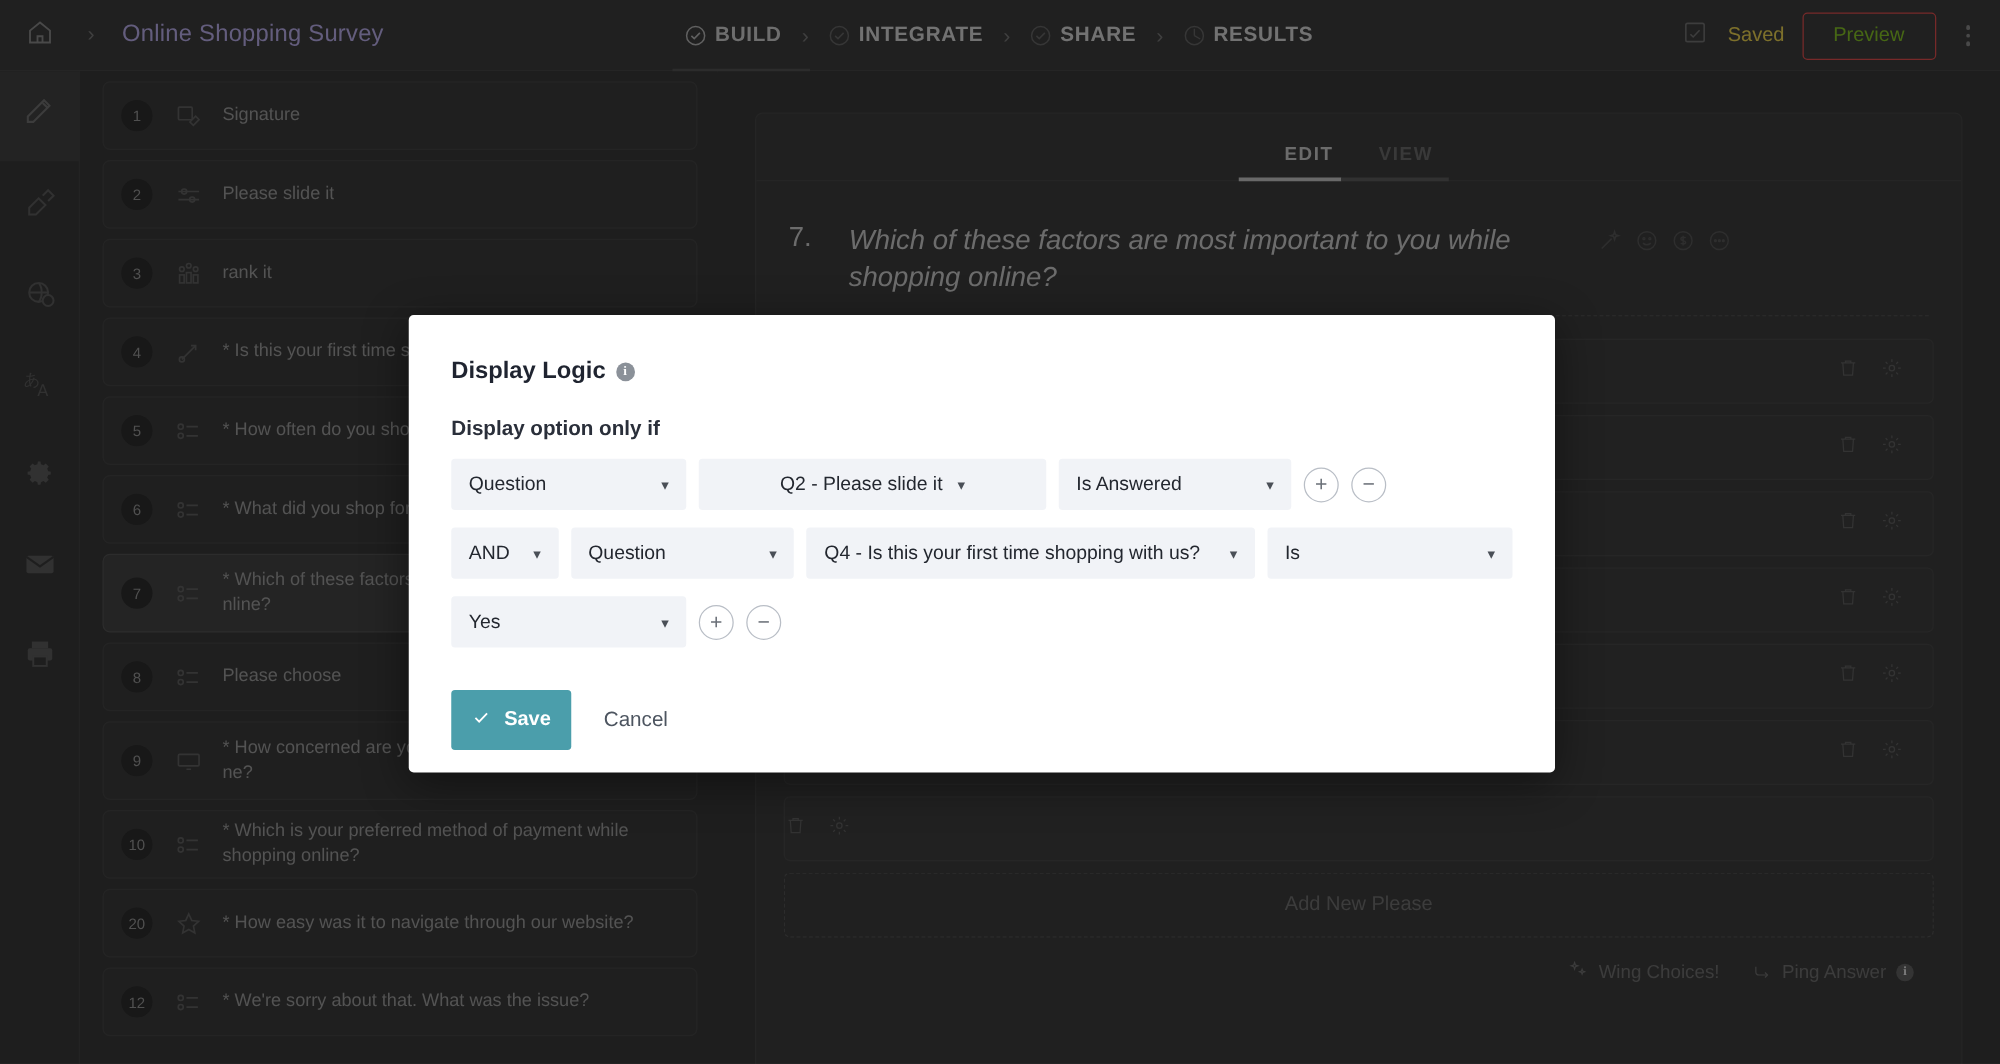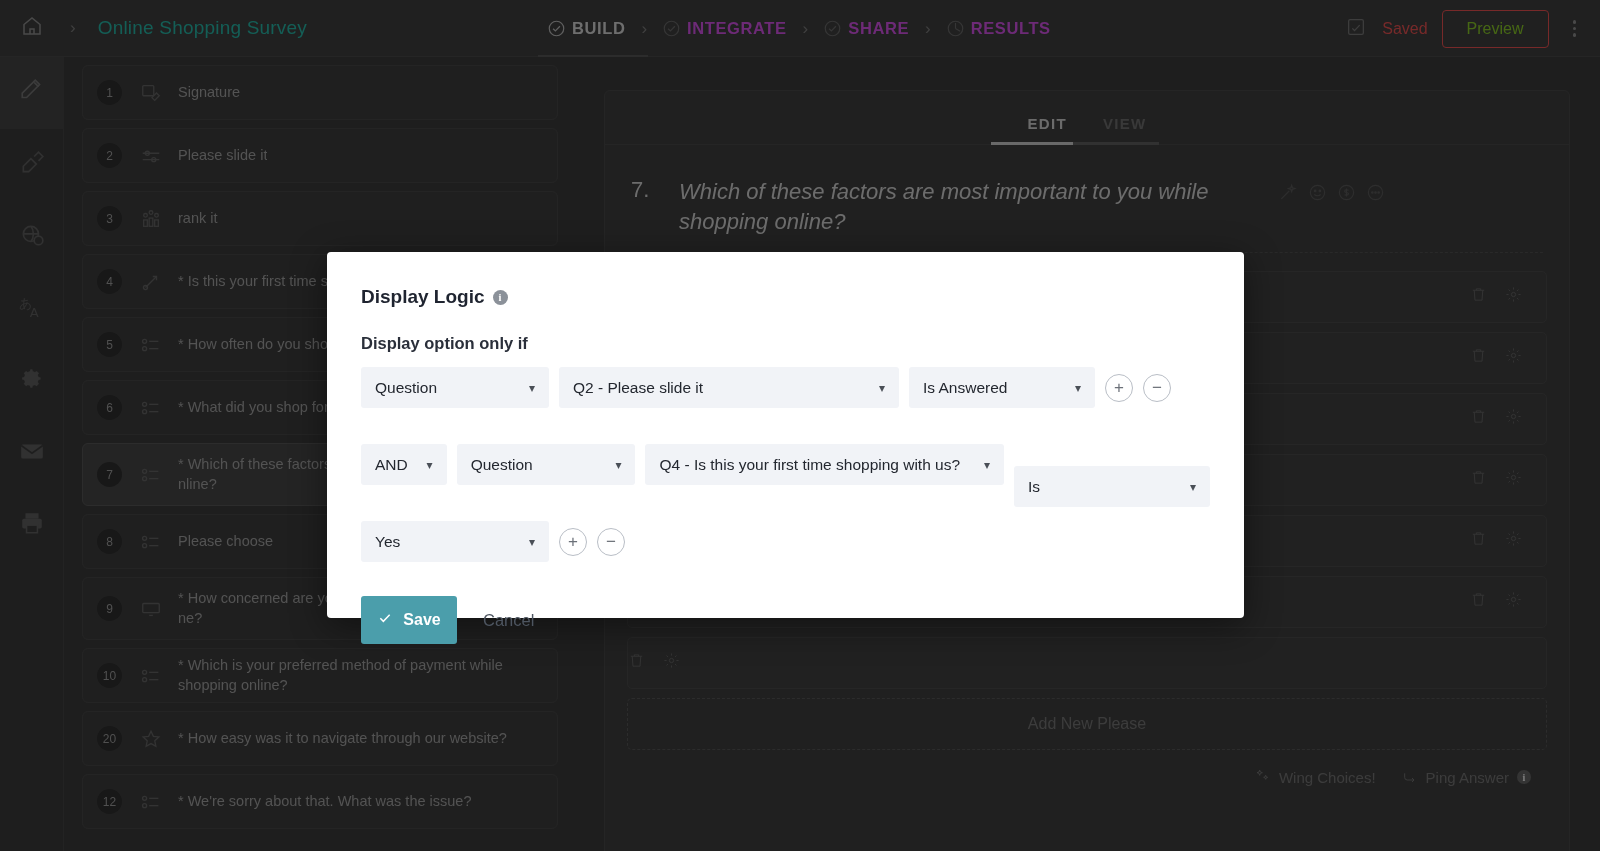--- a/index.html
+++ b/index.html
@@ -19,35 +19,35 @@
   .topbar {
     position: absolute; top: 0; left: 0; width: 1600px; height: 57px;
     background: #2f2f2f; display: flex; align-items: center;
     border-bottom: 1px solid #3a3a3a;
   }
   .home-cell {
     width: 64px; height: 57px; display: flex; align-items: center; justify-content: center;
   }
   .chev-sep { color: #8c8c8c; font-size: 17px; margin: 0 6px; opacity: .75; }
   .survey-title {
-    color: #14b8a6; font-size: 19px; margin-left: 16px; letter-spacing: .2px;
+    color: #c4b5fd; font-size: 19px; margin-left: 16px; letter-spacing: .2px;
   }
   .steps { position: absolute; left: 548px; top: 0; height: 57px; display: flex; align-items: center; gap: 10px; }
   .step { display: flex; align-items: center; gap: 7px; }
   .step-label { font-size: 16.5px; font-weight: bold; letter-spacing: .6px; }
   .step.active .step-label { color: #dcdcdc; }
-  .step.done .step-label { color: #d946ef; }
+  .step.done .step-label { color: #e5e5e5; }
   .step-ico { width: 17px; height: 17px; display: block; }
   .step-underline {
     position: absolute; left: 538px; top: 55px; width: 110px; height: 3px; background: #4a4a4a;
   }
   .topbar-right {
     position: absolute; right: 14px; top: 0; height: 57px; display: flex; align-items: center; gap: 14px;
   }
-  .saved-wrap { display: flex; align-items: center; gap: 15px; color: #ef4444; font-size: 16px; }
+  .saved-wrap { display: flex; align-items: center; gap: 15px; color: #fde047; font-size: 16px; }
   .preview-btn {
     border: 1px solid #ef4444; border-radius: 4px; color: #84cc16;
     font-size: 16px; padding: 9px 24px; background: transparent;
   }
   .kebab { display: flex; flex-direction: column; gap: 3px; padding: 6px 10px; }
   .kebab i { width: 3.5px; height: 3.5px; border-radius: 50%; background: #8a8a8a; display: block; }
 
   
   .rail {
     position: absolute; left: 0; top: 57px; width: 64px; height: 794px;
@@ -146,26 +146,26 @@
   }
   .modal-sub { font-size: 16.5px; color: #2a2f3a; margin-top: 26px; font-weight: bold; }
   .cond-row { display: flex; align-items: center; gap: 10px; margin-top: 14px; }
   .sel {
     background: #f1f3f7; border: none; border-radius: 3px; height: 41px;
     display: flex; align-items: center; justify-content: space-between;
     padding: 0 14px; color: #23272f; font-size: 15.5px; white-space: nowrap; overflow: hidden;
   }
   .sel .caret { color: #4a4f57; font-size: 12px; margin-left: 12px; }
   .w-type   { width: 188px; }
-  .w-q1     { width: 340px; }
+  .w-q1     { width: 278px; justify-content: center; }
   .w-op1    { width: 186px; }
   .w-conj   { width: 88px; }
   .w-type2  { width: 185px; }
   .w-q2     { width: 372px; }
-  .w-op2    { width: 203px; margin-top: 44px; }
+  .w-op2    { width: 203px; }
   .w-val    { width: 188px; }
   .circ-btn {
     width: 28px; height: 28px; border-radius: 50%; border: 1.4px solid #b9bec6;
     display: flex; align-items: center; justify-content: center; color: #6b7078; font-size: 17px;
     flex: 0 0 28px; line-height: 1;
   }
   .modal-actions { display: flex; align-items: center; gap: 16px; margin-top: 34px; }
   .save-btn {
     background: #4b9eab; color: #fff; border-radius: 3px; height: 48px; width: 96px;
     display: flex; align-items: center; justify-content: center; gap: 10px;

